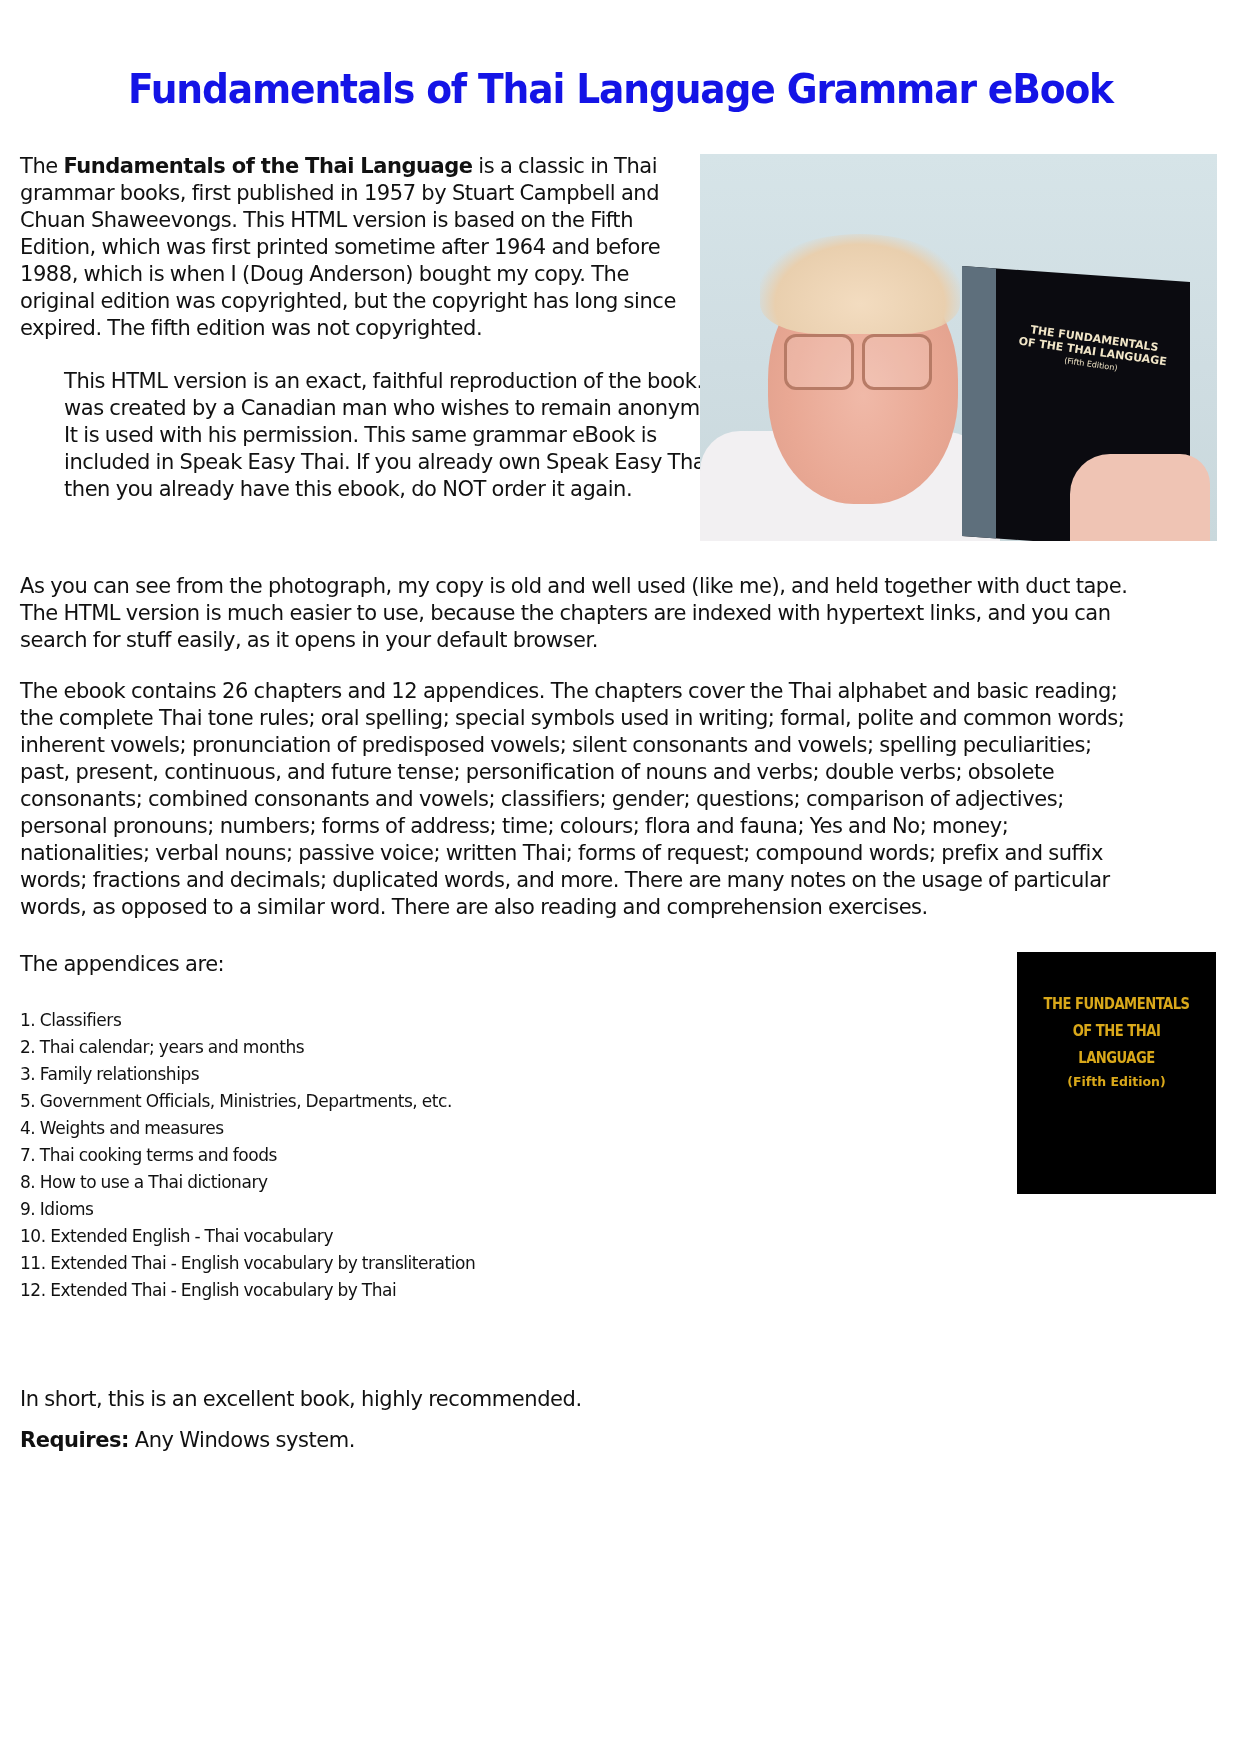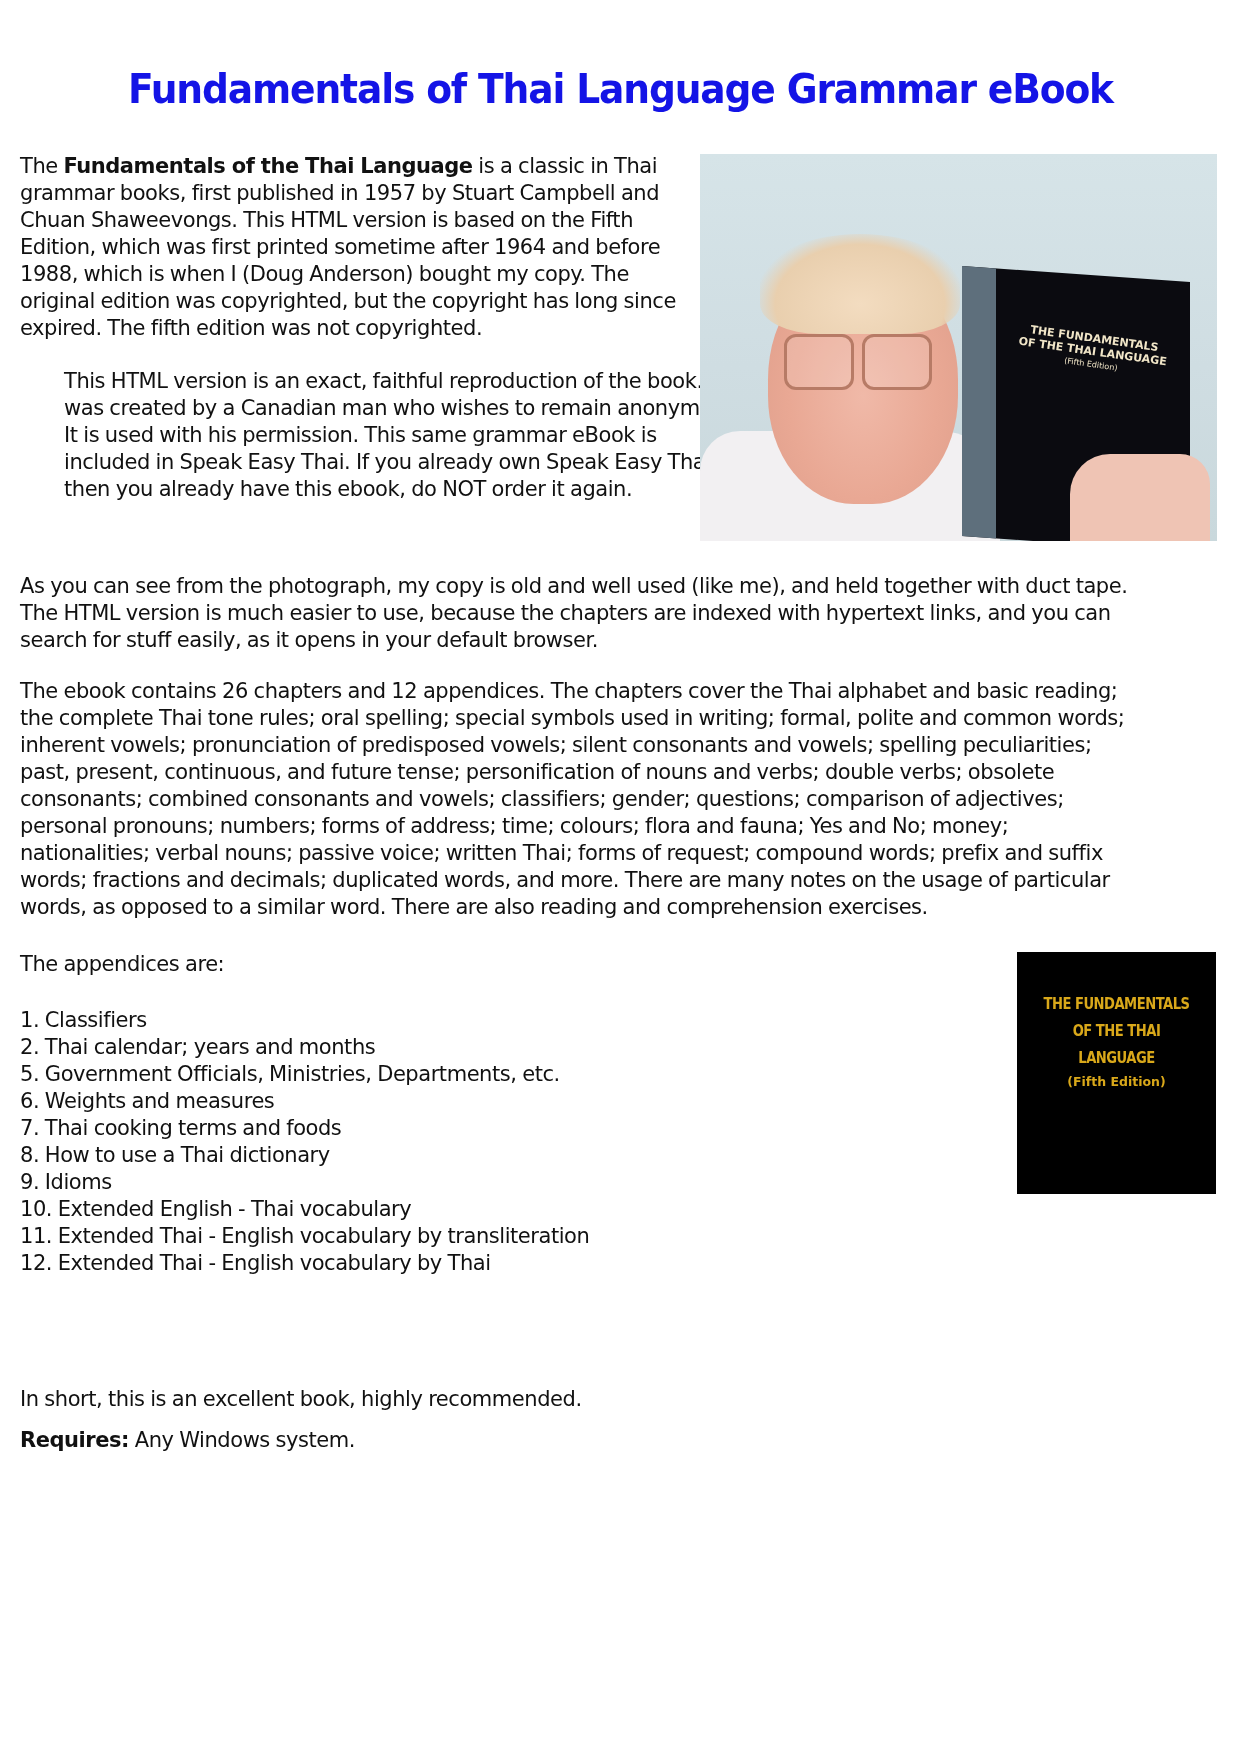--- a/index.html
+++ b/index.html
@@ -46,21 +46,21 @@
     .p5 { top: 951px; width: 680px; }
     .p6 { top: 1386px; width: 680px; }
     .p7 { top: 1427px; width: 680px; }
     .list {
       position: absolute;
       left: 20px;
       top: 1007px;
       margin: 0;
       padding: 0;
       list-style: none;
-      font-size: 21px;
+      font-size: 17px;
       line-height: 27px;
       letter-spacing: -0.45px;
       word-spacing: -0.5px;
     }
     b { font-weight: bold; }
 
     
     .photo {
       position: absolute;
       left: 700px;
@@ -193,22 +193,23 @@
 
 <p class="para p3">As you can see from the photograph, my copy is old and well used (like me), and held together with duct tape. The HTML version is much easier to use, because the chapters are indexed with hypertext links, and you can search for stuff easily, as it opens in your default browser.</p>
 
 <p class="para p4">The ebook contains 26 chapters and 12 appendices. The chapters cover the Thai alphabet and basic reading; the complete Thai tone rules; oral spelling; special symbols used in writing; formal, polite and common words; inherent vowels; pronunciation of predisposed vowels; silent consonants and vowels; spelling peculiarities; past, present, continuous, and future tense; personification of nouns and verbs; double verbs; obsolete consonants; combined consonants and vowels; classifiers; gender; questions; comparison of adjectives; personal pronouns; numbers; forms of address; time; colours; flora and fauna; Yes and No; money; nationalities; verbal nouns; passive voice; written Thai; forms of request; compound words; prefix and suffix words; fractions and decimals; duplicated words, and more. There are many notes on the usage of particular words, as opposed to a similar word. There are also reading and comprehension exercises.</p>
 
 <p class="para p5">The appendices are:</p>
 
 <ul class="list">
   <li>1. Classifiers</li>
   <li>2. Thai calendar; years and months</li>
+  <li>3. Family relationships</li>
   <li>5. Government Officials, Ministries, Departments, etc.</li>
-  <li>6. Weights and measures</li>
+  <li>4. Weights and measures</li>
   <li>7. Thai cooking terms and foods</li>
   <li>8. How to use a Thai dictionary</li>
   <li>9. Idioms</li>
   <li>10. Extended English - Thai vocabulary</li>
   <li>11. Extended Thai - English vocabulary by transliteration</li>
   <li>12. Extended Thai - English vocabulary by Thai</li>
 </ul>
 
 <div class="cover">
   <div class="cover-text">

